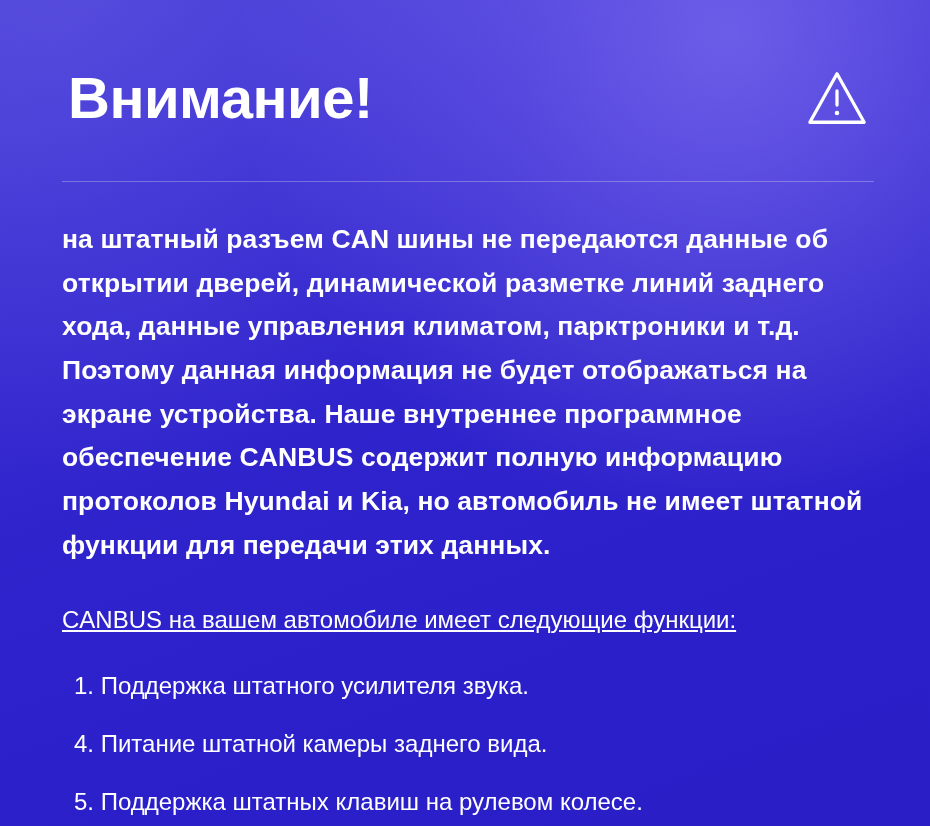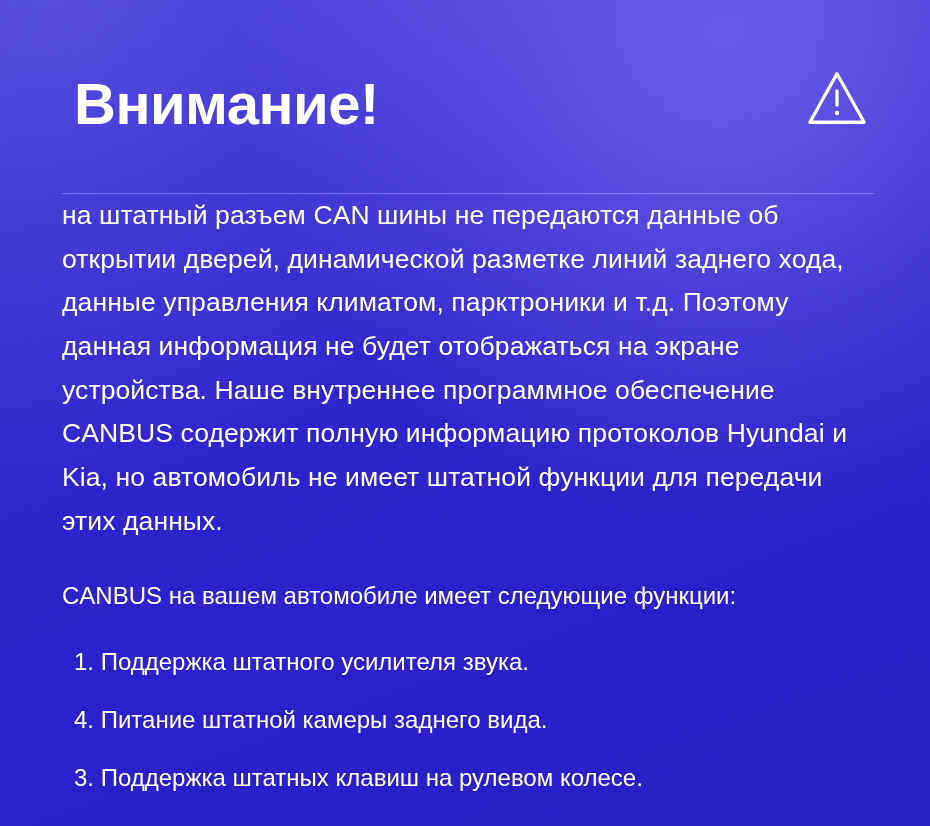--- a/index.html
+++ b/index.html
@@ -28,55 +28,58 @@
   .header {
     display: flex;
     align-items: flex-start;
     justify-content: space-between;
   }
   .title {
     font-size: 58px;
     line-height: 1.05;
     font-weight: bold;
     letter-spacing: -0.5px;
-    margin: 12px;
+    margin: 6px;
     padding-top: 4px;
     color: #ffffff;
   }
   .warn-icon {
     width: 62px;
     height: 62px;
     flex: 0 0 auto;
     margin-top: 10px;
     margin-right: 6px;
   }
   .divider {
     margin-top: 46px;
     height: 1px;
     background: rgba(255,255,255,0.28);
     width: 100%;
   }
   .body-block {
+    margin-top: 36px;
+    font-weight: bold;
   }
   .para {
     font-size: 26.5px;
     line-height: 1.65;
     letter-spacing: 0.1px;
     margin: 0;
     color: #ffffff;
     text-align: left;
   }
   .features {
     margin-top: 34px;
   }
   .features-intro {
     font-size: 24px;
     line-height: 1.5;
     margin: 0 0 25px 0;
     color: #ffffff;
+    text-decoration: underline;
   }
   .feature-item {
     font-size: 24px;
     line-height: 1.92;
     margin: 12px;
     color: #ffffff;
     white-space: nowrap;
   }
 </style>
 </head>
@@ -98,16 +101,16 @@
   <div class="divider"></div>
 
   <div class="body-block">
     <p class="para">на штатный разъем CAN шины не передаются данные об открытии дверей, динамической разметке линий заднего хода, данные управления климатом, парктроники и т.д. Поэтому данная информация не будет отображаться на экране устройства. Наше внутреннее программное обеспечение CANBUS содержит полную информацию протоколов Hyundai и Kia, но автомобиль не имеет штатной функции для передачи этих данных.</p>
   </div>
 
   <div class="features">
     <p class="features-intro">CANBUS на вашем автомобиле имеет следующие функции:</p>
     <p class="feature-item">1. Поддержка штатного усилителя звука.</p>
     <p class="feature-item">4. Питание штатной камеры заднего вида.</p>
-    <p class="feature-item">3. Поддержка штатных клавиш на рулевом колесе.</p>
+    <p class="feature-item">5. Поддержка штатных клавиш на рулевом колесе.</p>
   </div>
 
 </div>
 
 </body></html>

